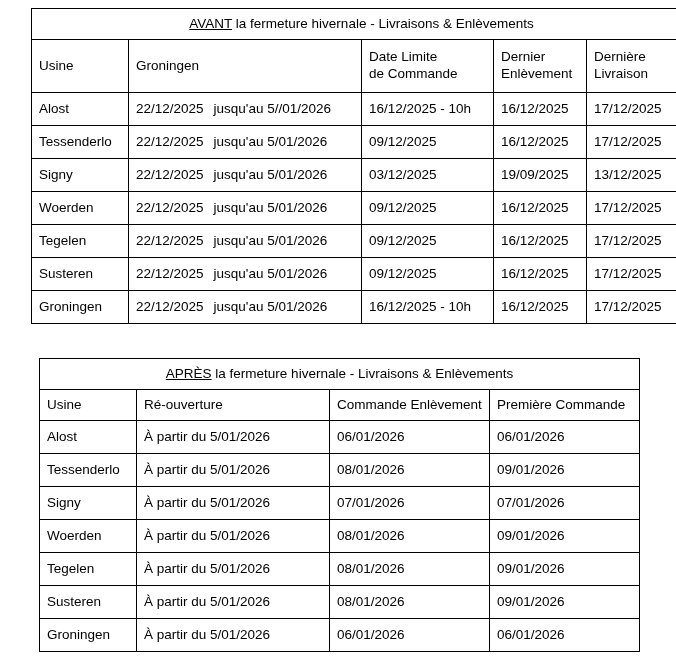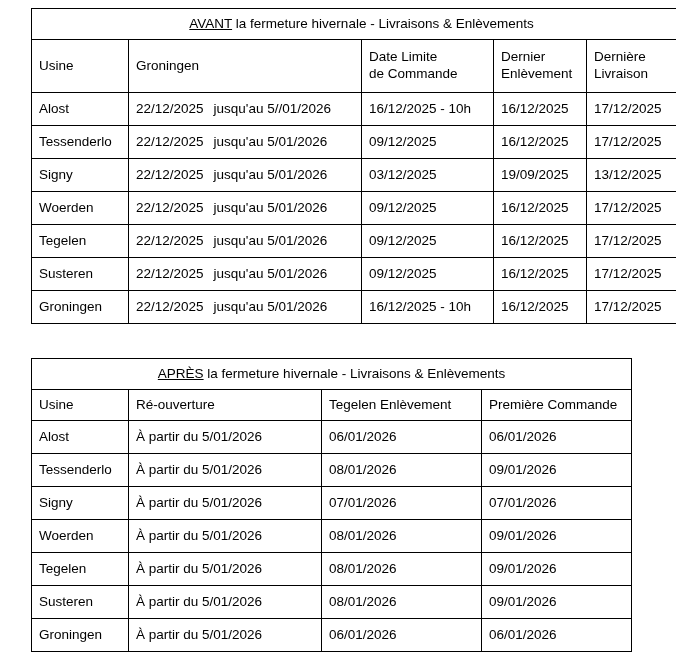--- a/index.html
+++ b/index.html
@@ -72,21 +72,21 @@
   #table-avant tbody td { height: 32px; }
 
   #table-avant col.c-usine   { width: 97px; }
   #table-avant col.c-ferm    { width: 233px; }
   #table-avant col.c-dlc     { width: 132px; }
   #table-avant col.c-denl    { width: 93px; }
   #table-avant col.c-dliv    { width: 105px; }
 
   
   #table-apres {
-    left: 8px;
+    left: 16px;
     top: 358px;
     width: 600px;
   }
   #table-apres .title-cell { height: 30px; }
   #table-apres .hdr th { height: 30px; }
   #table-apres tbody td { height: 32px; }
 
   #table-apres col.c-usine { width: 97px; }
   #table-apres col.c-reo   { width: 193px; }
   #table-apres col.c-penl  { width: 160px; }
@@ -180,21 +180,21 @@
         <col class="c-penl">
         <col class="c-pliv">
     </colgroup>
     <thead>
       <tr>
         <td class="title-cell" colspan="4"><span class="kw">APRÈS</span><span> la fermeture hivernale - Livraisons &amp; Enlèvements</span></td>
       </tr>
       <tr class="hdr">
         <th>Usine</th>
         <th>Ré-ouverture</th>
-        <th>Tegelen Enlèvement</th>
+        <th>Commande Enlèvement</th>
         <th>Première Commande</th>
       </tr>
     </thead>
     <tbody>
       <tr>
         <td>Alost</td>
         <td>À partir du 5/01/2026</td>
         <td>06/01/2026</td>
         <td>06/01/2026</td>
       </tr>

